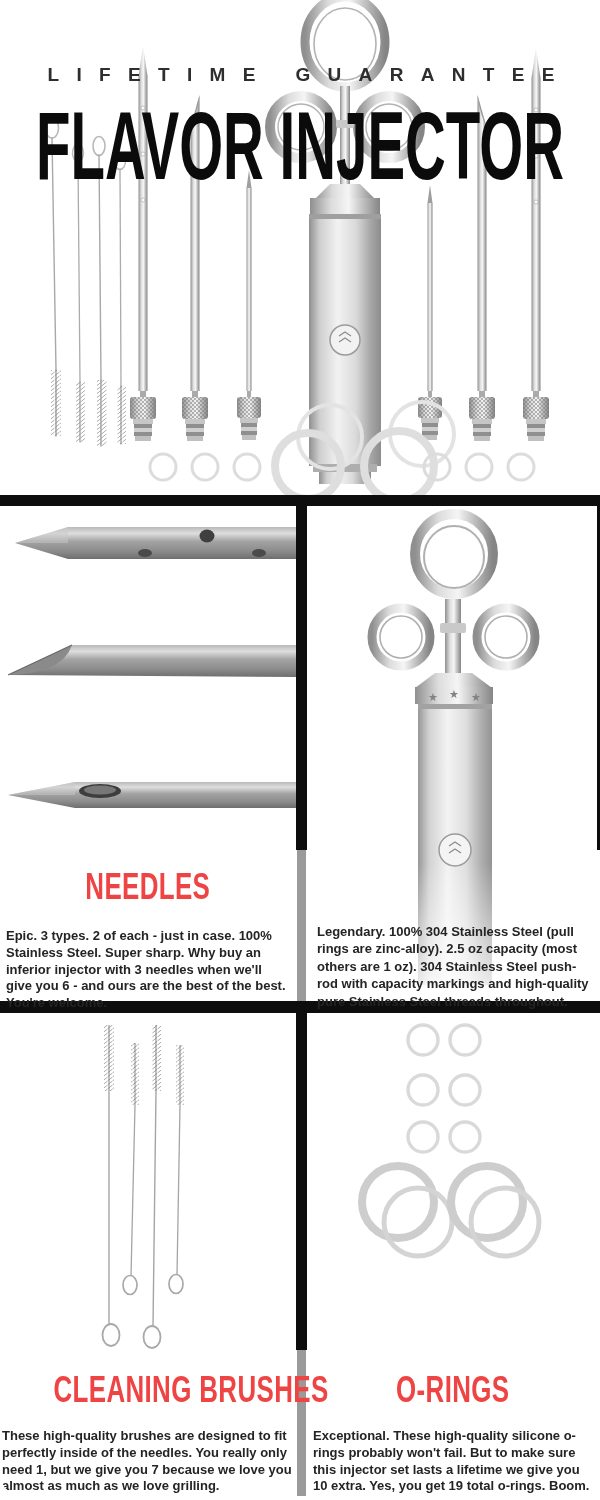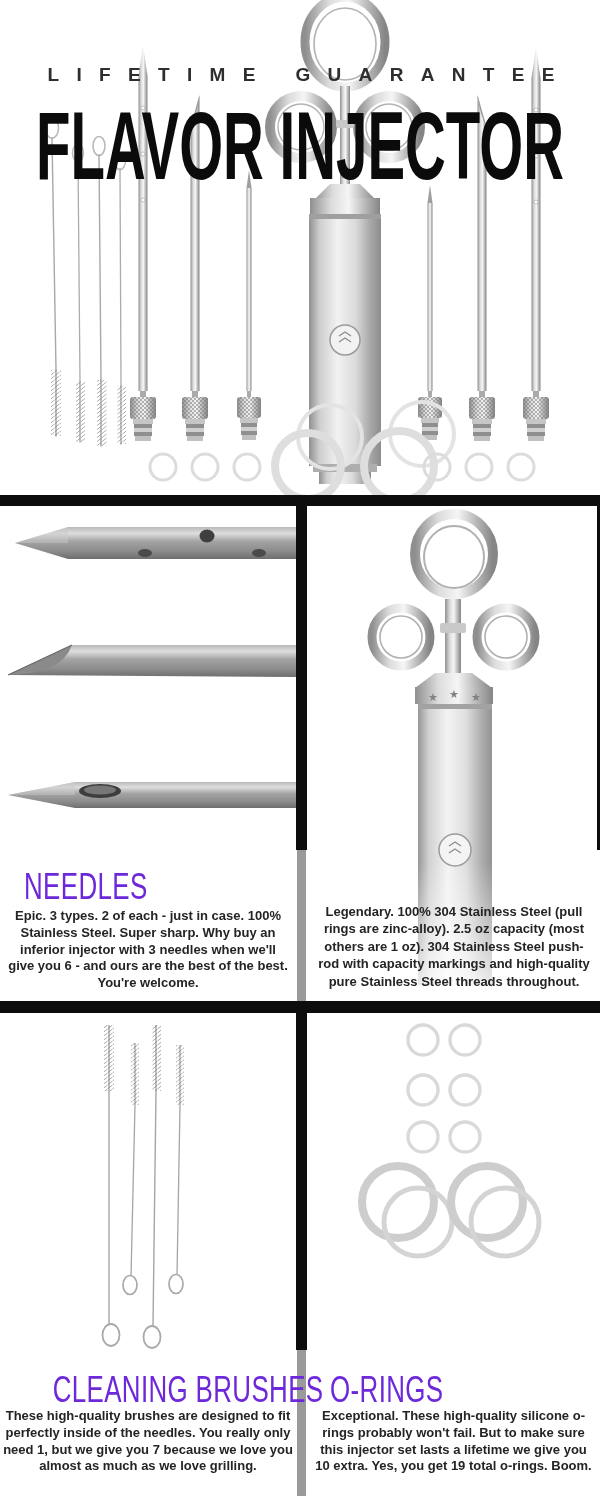--- a/index.html
+++ b/index.html
@@ -2,26 +2,26 @@
 <html><head>
 <meta charset="utf-8">
 <style>
   html,body{margin:0;padding:0;background:#fff;}
   #stage{position:relative;width:600px;height:1500px;background:#fff;overflow:hidden;
          font-family:"Liberation Sans",sans-serif;border-radius:28px;}
   svg{display:block;}
   .abs{position:absolute;}
   .bar{position:absolute;background:#0d0d0d;}
   .bar-gray{position:absolute;background:#9a9a9a;}
-  .panel-title{position:absolute;font-weight:normal;color:#6d28d9;
+  .panel-title{position:absolute;text-align:center;font-weight:bold;color:#ef4444;
                line-height:1;white-space:nowrap;}
   .panel-title > span{display:inline-block;transform:scaleX(.72);transform-origin:center;
                font-size:36px;letter-spacing:.5px;}
-  .panel-text{position:absolute;text-align:center;font-weight:bold;color:#242424;
-              font-size:13px;line-height:16.8px;}
+  .panel-text{position:absolute;text-align:left;font-weight:bold;color:#242424;
+              font-size:13px;line-height:16.8px;margin-top:20px;}
   .hero-text text{font-family:"Liberation Sans",sans-serif;}
 </style>
 </head>
 <body>
 
 <div id="stage">
 
   <svg class="abs hero-text" style="left:0;top:0" width="600" height="495" viewBox="0 0 600 495">
     <defs>
       <linearGradient id="steelV" x1="0" y1="0" x2="1" y2="0">

